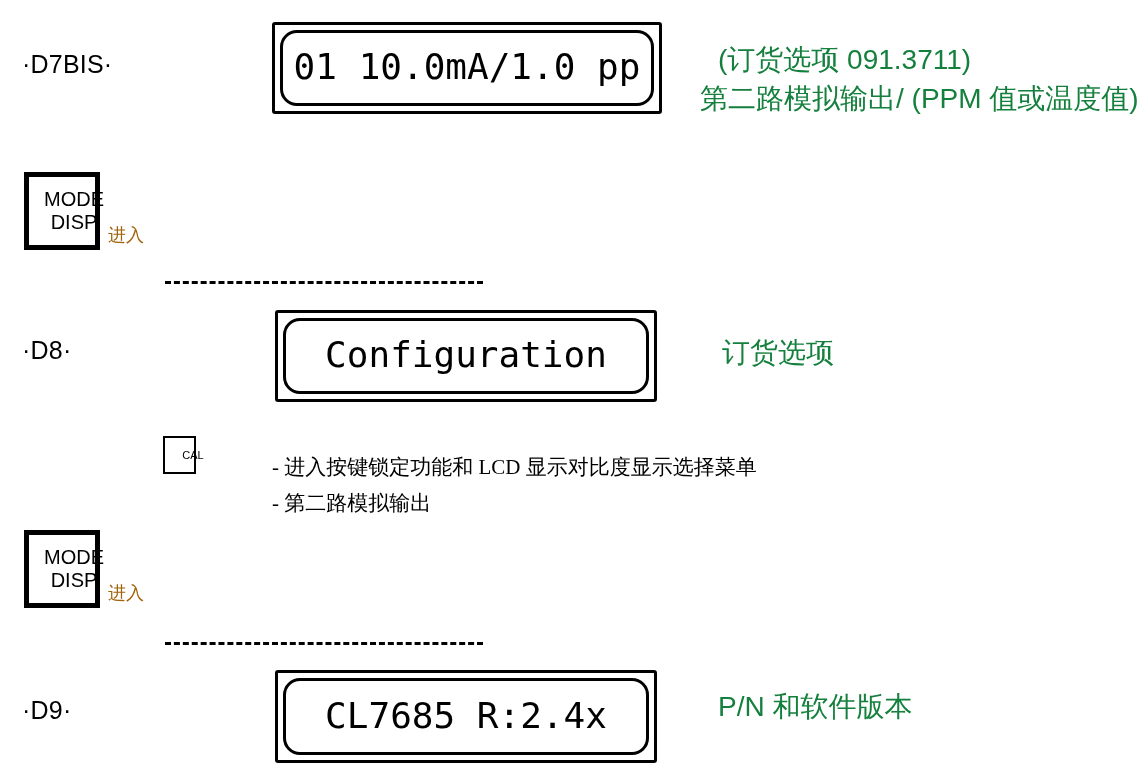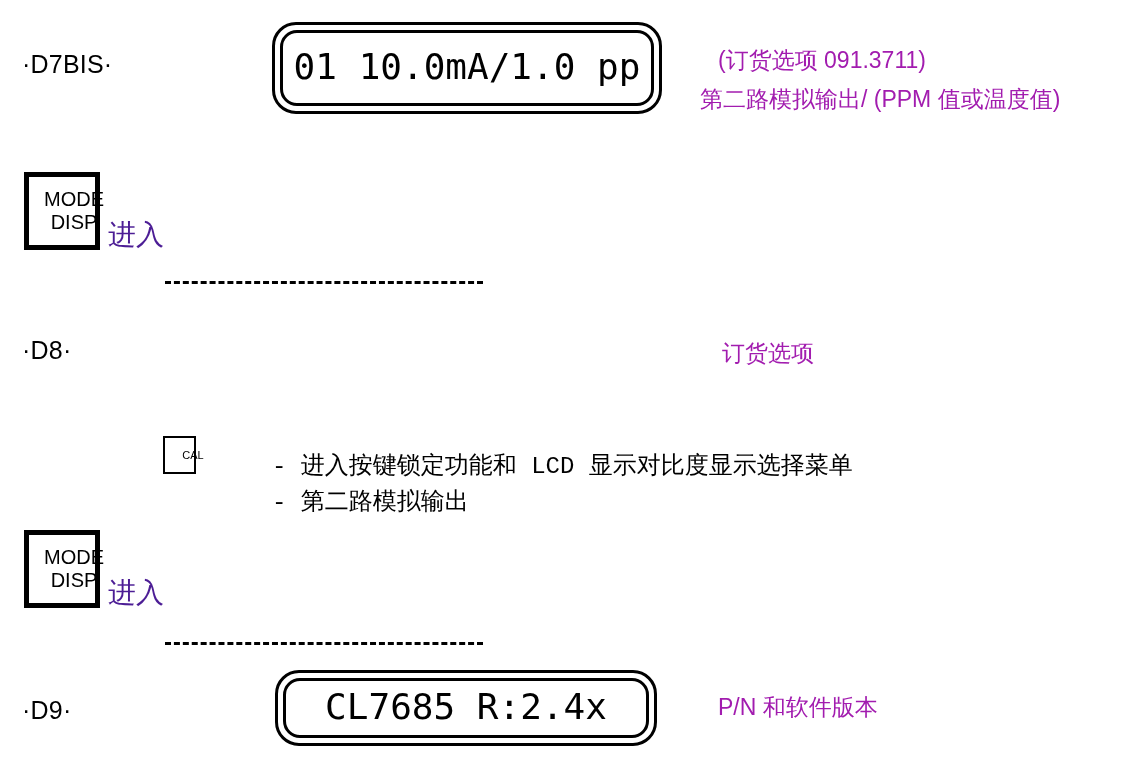--- a/index.html
+++ b/index.html
@@ -31,21 +31,21 @@
     letter-spacing: 0.2px;
     color: #000;
     white-space: nowrap;
   }
 
   
   .lcd {
     position: absolute;
     box-sizing: border-box;
     border: 3px solid #000;
-    border-radius: 24px;
+    border-radius: 3px;
     background: #ffffff;
   }
   .lcd-inner {
     position: absolute;
     left: 5px;
     right: 5px;
     top: 5px;
     bottom: 5px;
     box-sizing: border-box;
     border: 3px solid #000;
@@ -62,23 +62,23 @@
     color: #000;
     white-space: pre;
     letter-spacing: 0px;
     transform: translateY(-1px);
   }
 
   
   .annot {
     position: absolute;
     font-family: "Liberation Sans", sans-serif;
-    font-size: 23px;
+    font-size: 28px;
     line-height: 34px;
-    color: #a21caf;
+    color: #15803d;
     white-space: nowrap;
   }
 
   
   .key-mode {
     position: absolute;
     box-sizing: border-box;
     width: 76px;
     height: 78px;
     border: 5px solid #000;
@@ -113,31 +113,31 @@
     font-family: "Liberation Sans", sans-serif;
     font-size: 11px;
     line-height: 12px;
     color: #000;
   }
 
   
   .key-caption {
     position: absolute;
     font-family: "Liberation Sans", sans-serif;
-    font-size: 28px;
+    font-size: 18px;
     line-height: 30px;
-    color: #4c1d95;
+    color: #a16207;
     white-space: nowrap;
   }
 
   
   .bullets {
     position: absolute;
-    font-family: Liberation Mono, monospace;
-    font-size: 24px;
+    font-family: Liberation Serif, serif;
+    font-size: 21px;
     line-height: 36px;
     color: #000;
     white-space: nowrap;
   }
   .bullets .bullet-line { display: block; }
 
   
   .divider {
     position: absolute;
     height: 0;
@@ -163,20 +163,25 @@
   <div class="key-mode" style="left:24px; top:160px;">
     <span class="key-line">MODE</span>
     <span class="key-line">DISP</span>
   </div>
   <div class="key-caption" style="left:108px; top:208px;">进入</div>
 
   <div class="divider" style="left:165px; top:269px; width:318px;"></div>
 
   <div class="step-id" style="left:22px; top:324px;">·D8·</div>
 
+  <div class="lcd" style="left:275px; top:298px; width:382px; height:92px;">
+    <div class="lcd-inner">
+      <span class="lcd-text">Configuration</span>
+    </div>
+  </div>
 
   <div class="annot" style="left:722px; top:324px;">订货选项</div>
 
   <div class="key-cal" style="left:163px; top:424px;">
     <span class="key-line">CAL</span>
   </div>
 
   <div class="bullets" style="left:272px; top:437px;">
     <span class="bullet-line">- 进入按键锁定功能和 LCD 显示对比度显示选择菜单</span>
     <span class="bullet-line">- 第二路模拟输出</span>
@@ -185,21 +190,21 @@
   <div class="key-mode" style="left:24px; top:518px;">
     <span class="key-line">MODE</span>
     <span class="key-line">DISP</span>
   </div>
   <div class="key-caption" style="left:108px; top:566px;">进入</div>
 
   <div class="divider" style="left:165px; top:630px; width:318px;"></div>
 
   <div class="step-id" style="left:22px; top:684px;text-align:center;">·D9·</div>
 
-  <div class="lcd" style="left:275px; top:658px; width:382px; height:76px;">
+  <div class="lcd" style="left:275px; top:658px; width:382px; height:93px;">
     <div class="lcd-inner">
       <span class="lcd-text">CL7685 R:2.4x</span>
     </div>
   </div>
 
   <div class="annot" style="left:718px; top:678px;">P/N 和软件版本</div>
 
 </div>
 
 </body></html>

